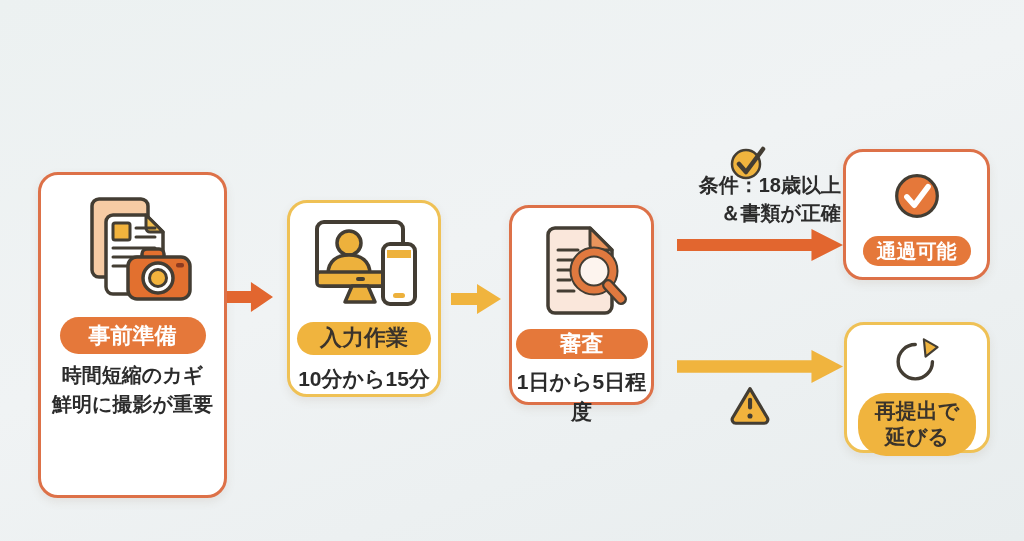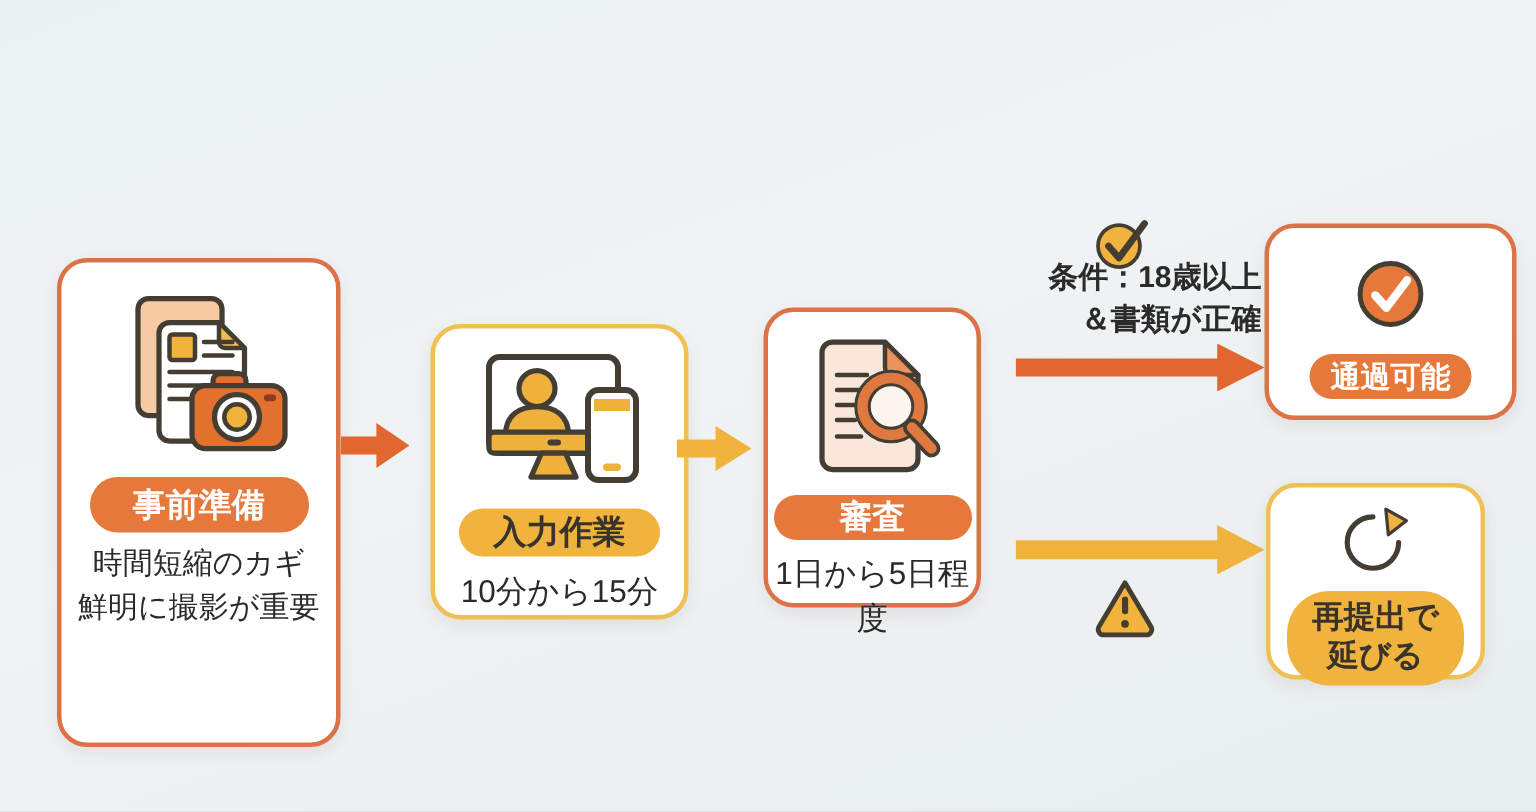--- a/index.html
+++ b/index.html
@@ -24,43 +24,43 @@
     position:absolute;top:40px;left:0;right:0;text-align:center;
     font-size:43px;font-weight:800;color:#1B1B1B;letter-spacing:2px;
   }
   .card{
     position:absolute;background:#fff;display:flex;flex-direction:column;align-items:center;
     border-radius:20px;box-shadow:0 4px 10px rgba(120,90,60,.10);
   }
   .card.orange{border:3.5px solid var(--orange-border);}
   .card.yellow{border:3.5px solid var(--yellow-border);}
   #step1{left:38px;top:172px;width:189px;height:326px;}
-  #step2{left:287px;top:200px;width:172px;height:197px;margin-top:16px;}
+  #step2{left:287px;top:200px;width:154px;height:197px;}
   #step3{left:509px;top:205px;width:145px;height:200px;}
-  #result-pass{left:843px;top:149px;width:168px;height:131px;font-family:Liberation Mono, monospace;}
+  #result-pass{left:843px;top:149px;width:147px;height:131px;font-family:Liberation Mono, monospace;}
   #result-resubmit{left:844px;top:322px;width:146px;height:131px;}
 
   .badge{
     border-radius:999px;display:flex;align-items:center;justify-content:center;
     font-weight:800;white-space:nowrap;
   }
   .badge.orange{background:var(--orange);color:#FFFFFF;}
   .badge.yellow{background:var(--yellow);color:#3A332B;}
 
   #step1 .icon{margin-top:18px;}
   #step1 .badge{margin-top:6px;width:146px;height:37px;font-size:22px;}
   #step1 .desc{margin-top:7px;}
   #step2 .icon{margin-top:13px;}
   #step2 .badge{margin-top:6px;width:134px;height:35px;font-size:22px;}
   #step2 .desc{margin-top:9px;font-size:21px;}
   #step3 .icon{margin-top:9px;}
   #step3 .badge{margin-top:4px;width:132px;height:35px;font-size:22px;}
   #step3 .desc{margin-top:8px;font-size:21px;}
   .desc{
-    font-size:20px;font-weight:400;color:var(--text-dark);
+    font-size:20px;font-weight:700;color:var(--text-dark);
     text-align:center;line-height:1.45;
   }
 
   #result-pass .icon{margin-top:20px;}
   #result-pass .badge{margin-top:11px;width:108px;height:30px;font-size:20px;}
   #result-resubmit .icon{margin-top:11px;}
   #result-resubmit .badge{
     margin-top:5px;width:118px;padding:5px 0;font-size:21px;line-height:1.25;
     border-radius:28px;flex-direction:column;text-align:right;
   }

